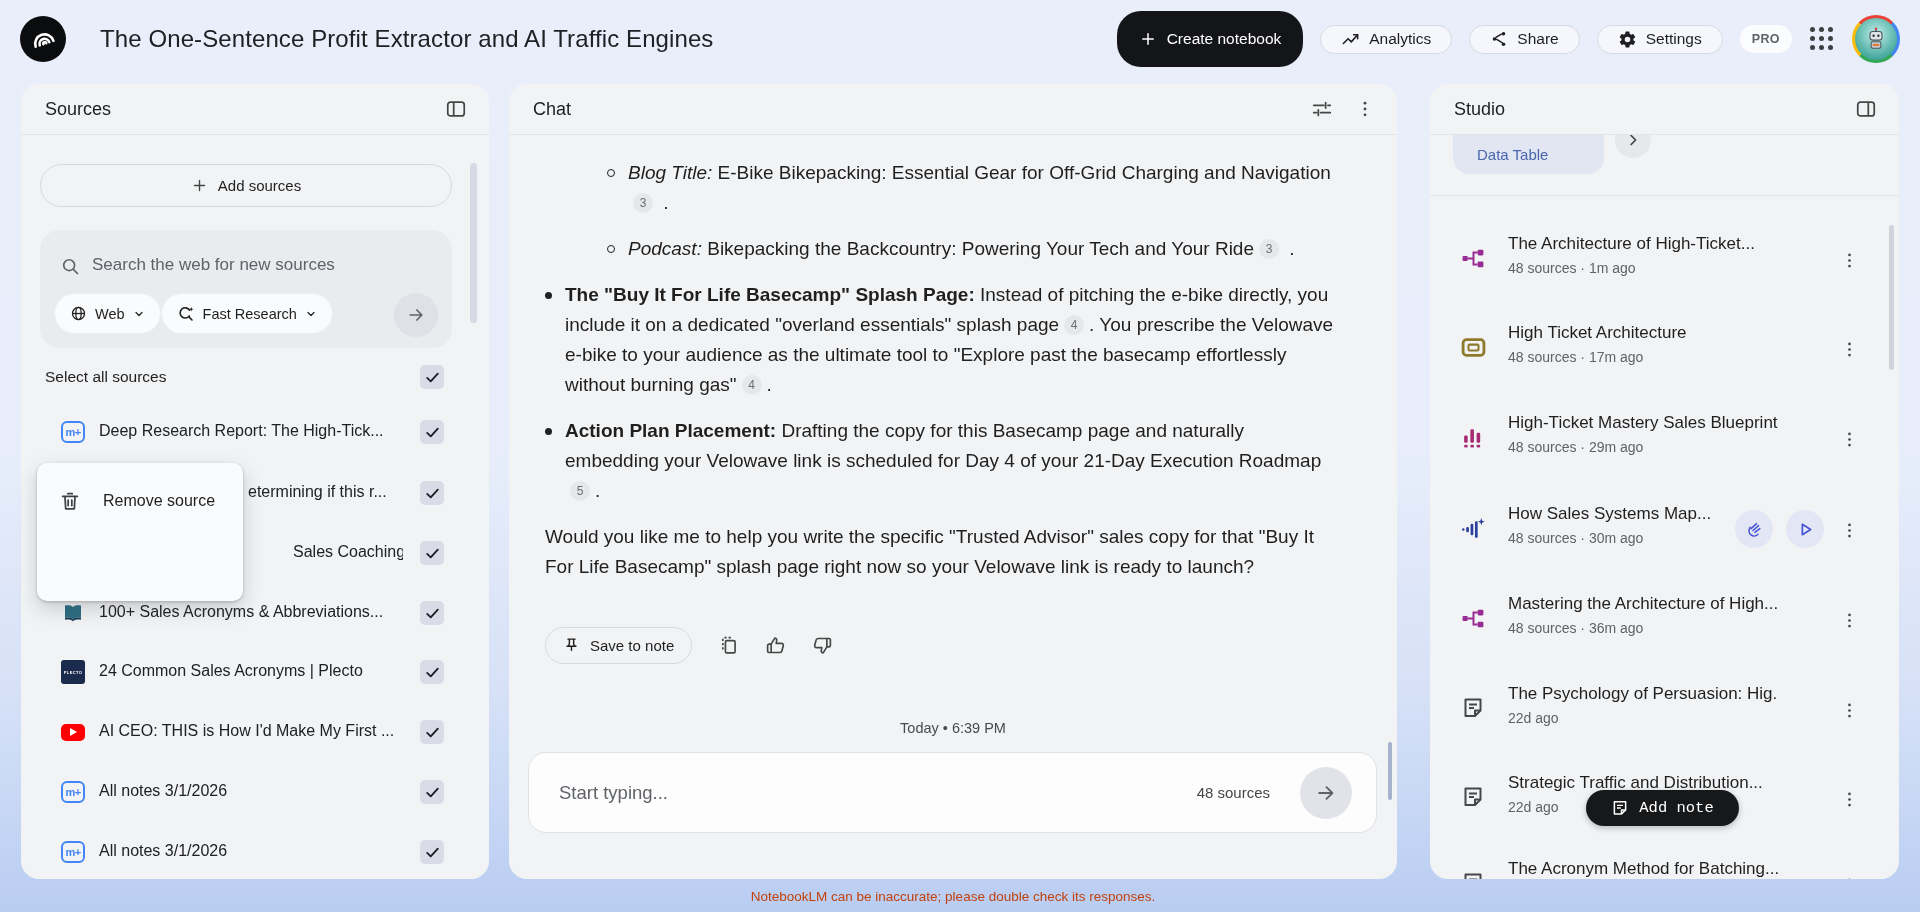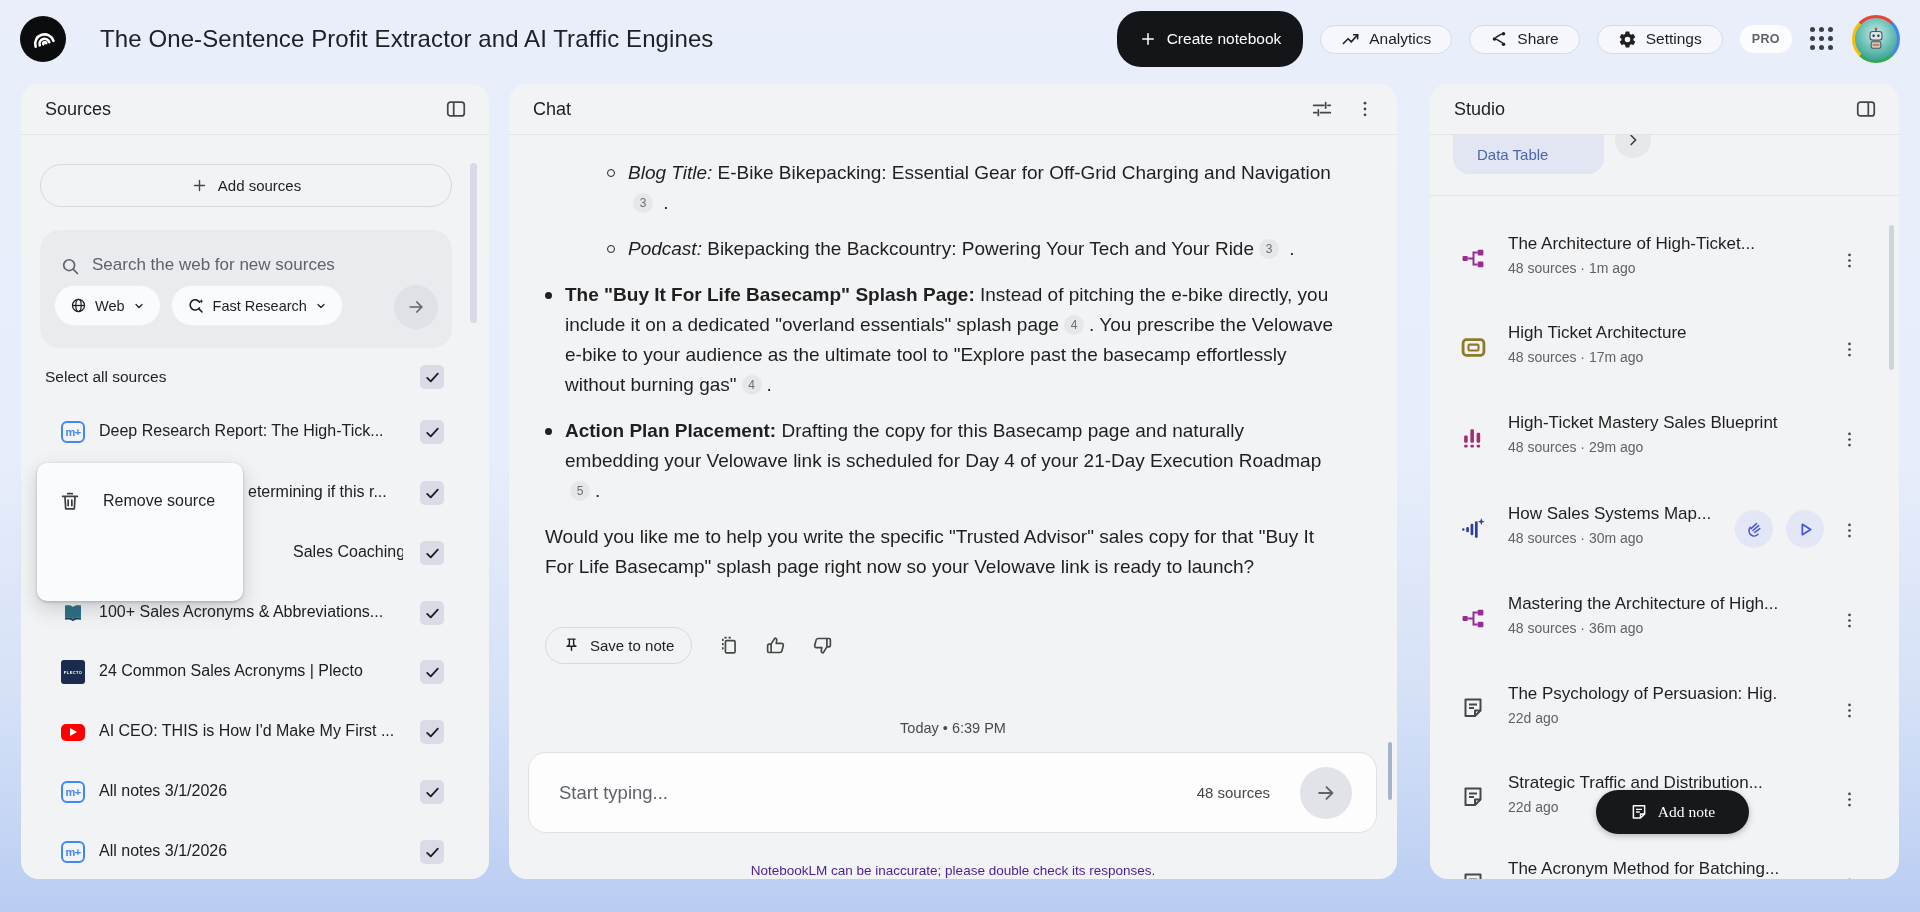--- a/index.html
+++ b/index.html
@@ -32,21 +32,21 @@
   .panel-head .spacer { flex:1; }
   .iconbtn { background:none; border:none; cursor:pointer; color:#444746; display:flex; align-items:center; justify-content:center; padding:4px; font-family:inherit; }
 
   
   .sources { left:21px; width:468px; }
   .add-src { position:absolute; left:19px; right:37px; top:80px; height:43px; border:1px solid #d6d8dd; border-radius:22px; background:transparent; display:flex; align-items:center; justify-content:center; gap:10px; font-size:15px; color:#1f1f1f; font-family:inherit; cursor:pointer; }
   .searchbox { position:absolute; left:19px; right:37px; top:146px; height:118px; background:#e9ebef; border-radius:20px; }
   .searchbox .mag { position:absolute; left:20px; top:26px; color:#5f6368; }
   .searchbox input { position:absolute; left:52px; top:18px; width:330px; height:34px; border:none; background:transparent; outline:none; font-family:inherit; font-size:17px; color:#1f1f1f; }
   .searchbox input::placeholder { color:#5f6368; }
-  .filters { position:absolute; left:14px; right:14px; bottom:22px; height:41px; display:flex; align-items:flex-start; gap:10px; }
+  .filters { position:absolute; left:14px; right:14px; bottom:14px; height:41px; display:flex; align-items:flex-start; }
   .fpill { height:41px; padding:0 15px; border-radius:21px; background:#fafbfc; border:1px solid #eceef1; display:flex; align-items:center; gap:8px; font-size:14.5px; color:#1f1f1f; font-family:inherit; cursor:pointer; }
   .go-circle { margin-left:auto; width:44px; height:44px; border-radius:50%; background:#dfe1e6; border:none; display:flex; align-items:center; justify-content:center; color:#5f6368; cursor:pointer; }
   .selall { position:absolute; left:24px; right:0; top:278px; height:30px; display:flex; align-items:center; }
   .selall-label { font-size:15.5px; color:#1f1f1f; }
   .cbx { position:absolute; right:45px; width:24px; height:24px; border-radius:5px; background:#d9dce6; display:flex; align-items:center; justify-content:center; cursor:pointer; color:#1b1f27; }
   .src-row { position:absolute; left:0; right:0; height:60px; }
   .src-row .cbx { top:18px; }
   .src-ic { position:absolute; left:40px; top:18px; width:24px; height:24px; display:flex; align-items:center; justify-content:center; }
   .src-title { position:absolute; left:78px; top:20px; width:300px; font-size:16px; color:#202124; white-space:nowrap; overflow:hidden; }
   .mplus { width:24px; height:22px; border:2px solid #4285f4; border-radius:6px; color:#4285f4; font-size:11px; font-weight:700; display:flex; align-items:center; justify-content:center; letter-spacing:-.5px; }
@@ -74,36 +74,36 @@
   .actions { position:absolute; left:36px; top:543px; display:flex; align-items:center; gap:26px; }
   .save-note { display:flex; align-items:center; gap:10px; height:37px; padding:0 17px; border:1px solid #d7d9dd; border-radius:19px; background:transparent; font-size:15px; color:#1f1f1f; font-family:inherit; cursor:pointer; }
   .act-ic { background:none; border:none; color:#444746; cursor:pointer; display:flex; padding:0; }
   .timestamp { position:absolute; left:0; right:0; top:636px; text-align:center; font-size:14.5px; color:#474a4e; }
   .chat-input { position:absolute; left:19px; width:849px; top:668px; height:81px; background:#fdfdfe; border:1px solid #dfe1e5; border-radius:18px; }
   .chat-input input { position:absolute; left:30px; top:0; height:79px; width:560px; border:none; background:transparent; outline:none; font-family:inherit; font-size:18.5px; color:#1f1f1f; }
   .chat-input input::placeholder { color:#5f6368; }
   .src-count { position:absolute; right:106px; top:0; height:79px; display:flex; align-items:center; font-size:15px; color:#444746; }
   .send-circle { position:absolute; right:24px; top:14px; width:52px; height:52px; border-radius:50%; border:none; background:#e1e3e8; color:#5f6368; display:flex; align-items:center; justify-content:center; cursor:pointer; }
   .chat-scroll { position:absolute; right:5px; top:658px; width:4px; height:58px; border-radius:2px; background:#a6b3cd; }
-  .footer-note { position:absolute; left:509px; width:888px; top:863px; text-align:center; font-size:13.5px; color:#4c1d95; }
+  .footer-note { position:absolute; left:509px; width:888px; top:889px; text-align:center; font-size:13.5px; color:#c2410c; }
 
   
   .studio { left:1430px; width:469px; }
   .chip { position:absolute; left:23px; top:30px; width:151px; height:60px; background:#e2e6f3; border-radius:16px; z-index:1; cursor:pointer; }
   .chip-label { position:absolute; left:24px; bottom:11px; font-size:15px; font-weight:500; color:#4a67ad; }
   .chip-btn { position:absolute; left:185px; top:38px; width:36px; height:36px; border-radius:50%; background:#e6e8ec; border:none; display:flex; align-items:center; justify-content:center; color:#3c4043; z-index:1; cursor:pointer; }
   .studio-head { z-index:3; background:#f2f3f5; }
   .divider2 { position:absolute; left:0; right:0; top:111px; height:1px; background:#e2e4e8; z-index:1; }
   .st-row { position:absolute; left:0; right:0; height:64px; z-index:1; }
   .st-ic { position:absolute; left:30px; top:18px; width:26px; height:26px; display:flex; align-items:center; justify-content:center; }
   .st-title { position:absolute; left:78px; top:7px; width:270px; font-size:17px; color:#1f1f1f; white-space:nowrap; overflow:hidden; }
   .st-meta { position:absolute; left:78px; top:33px; font-size:14px; color:#5f6368; }
   .st-dots { position:absolute; right:36px; top:20px; }
   .st-act { position:absolute; top:13px; width:38px; height:38px; border-radius:50%; background:#e2e6f5; border:none; display:flex; align-items:center; justify-content:center; color:#4a55d6; cursor:pointer; }
-  .add-note { position:absolute; left:166px; top:706px; width:153px; height:44px; background:#17181a; color:#fff; border:none; border-radius:22px; display:flex; align-items:center; justify-content:center; gap:10px; font-size:15.5px; font-weight:500; font-family:Liberation Serif, serif; z-index:5; cursor:pointer; box-shadow:0 2px 6px rgba(0,0,0,.25); }
+  .add-note { position:absolute; left:156px; top:706px; width:153px; height:36px; background:#17181a; color:#fff; border:none; border-radius:22px; display:flex; align-items:center; justify-content:center; gap:10px; font-size:15.5px; font-weight:500; font-family:Liberation Mono, monospace; z-index:5; cursor:pointer; box-shadow:0 2px 6px rgba(0,0,0,.25); }
   .st-scroll { position:absolute; right:5px; top:141px; width:5px; height:145px; border-radius:3px; background:#cfd3dc; z-index:2; }
 </style>
 </head>
 <body>
 
 <div class="stage">
 
   <header class="topbar">
     <div class="logo">
       <svg width="30" height="30" viewBox="0 0 24 24" fill="none" stroke="#ffffff" stroke-width="2.1" stroke-linecap="round" transform="rotate(-18)">

